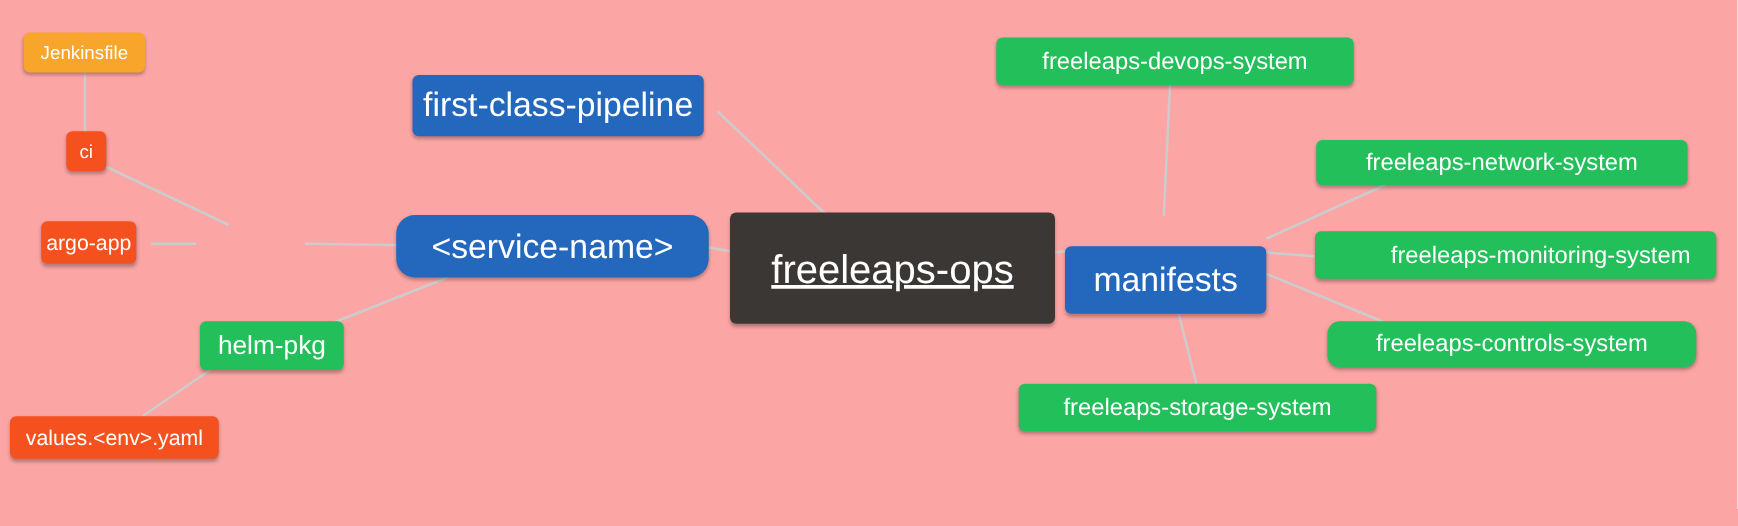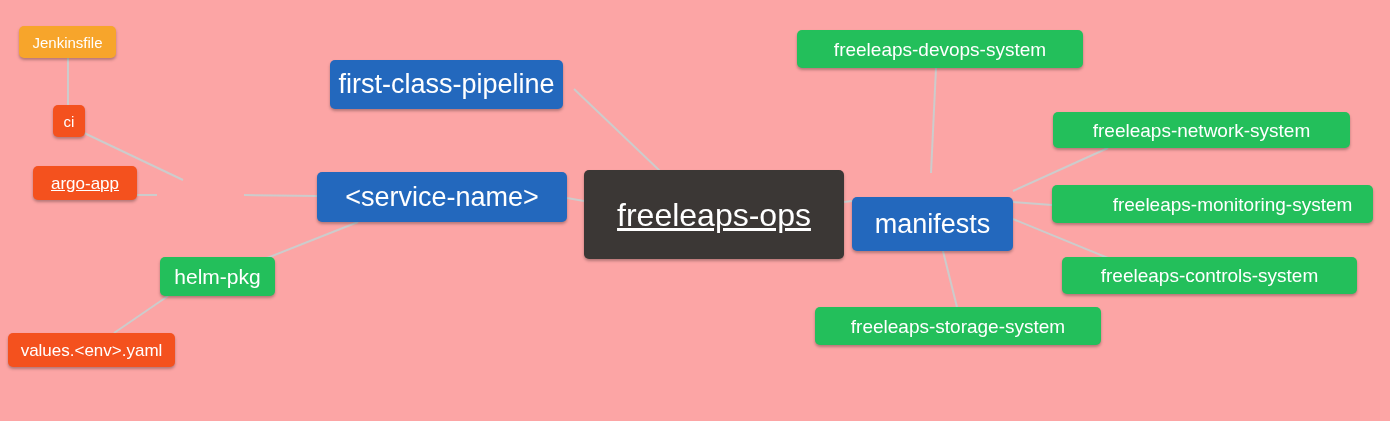--- a/index.html
+++ b/index.html
@@ -61,26 +61,26 @@
       <line x1="844" y1="202" x2="852" y2="201" stroke="#cccccc" stroke-width="2"></line>
       <line x1="931" y1="173" x2="936" y2="68" stroke="#cccccc" stroke-width="2"></line>
       <line x1="1013" y1="191" x2="1108" y2="148" stroke="#cccccc" stroke-width="2"></line>
       <line x1="1013" y1="202" x2="1052" y2="205" stroke="#cccccc" stroke-width="2"></line>
       <line x1="1013" y1="219" x2="1108" y2="258" stroke="#cccccc" stroke-width="2"></line>
       <line x1="937" y1="227" x2="957" y2="307" stroke="#cccccc" stroke-width="2"></line>
     </svg>
   <div id="nodes-layer">
       <div class="node" style="left: 19px; top: 26px; width: 97px; height: 32px; background: rgb(247, 165, 43); font-size: 15px;">Jenkinsfile</div>
       <div class="node" style="left: 53px; top: 105px; width: 32px; height: 32px; background: rgb(244, 81, 30); font-size: 15px;">ci</div>
-      <div class="node" style="left: 33px; top: 166px; width: 104px; height: 34px; background: rgb(244, 81, 30); font-size: 17px; text-decoration: underline;">argo-app</div>
+      <div class="node" style="left: 33px; top: 177px; width: 76px; height: 34px; background: rgb(244, 81, 30); font-size: 17px;">argo-app</div>
       <div class="node" style="left: 148px; top: 257px; width: 115px; height: 39px; background: rgb(35, 191, 91); font-size: 21px; margin-left: 12px;">helm-pkg</div>
       <div class="node" style="left: 8px; top: 333px; width: 167px; height: 34px; background: rgb(244, 81, 30); font-size: 17px;">values.&lt;env&gt;.yaml</div>
       <div class="node" style="left: 330px; top: 40px; width: 233px; height: 49px; background: rgb(35, 104, 189); font-size: 27px; margin-top: 20px;">first-class-pipeline</div>
-      <div class="node" style="left: 317px; top: 172px; width: 250px; height: 50px; background: rgb(35, 104, 189); font-size: 27px;">&lt;service-name&gt;</div>
+      <div class="node" style="left: 317px; top: 172px; width: 250px; height: 50px; background: rgb(35, 104, 189); font-size: 27px; border-radius: 15px;">&lt;service-name&gt;</div>
       <div class="node" style="left: 584px; top: 170px; width: 260px; height: 89px; background: rgb(59, 55, 53); font-size: 32px; text-decoration: underline;">freeleaps-ops</div>
       <div class="node" style="left: 852px; top: 173px; width: 161px; height: 54px; background: rgb(35, 104, 189); font-size: 27px; margin-top: 24px;">manifests</div>
       <div class="node" style="left: 797px; top: 30px; width: 286px; height: 38px; background: rgb(35, 191, 91); font-size: 19px;">freeleaps-devops-system</div>
       <div class="node" style="left: 1053px; top: 112px; width: 297px; height: 36px; background: rgb(35, 191, 91); font-size: 19px;">freeleaps-network-system</div>
       <div class="node" style="left: 1052px; top: 185px; width: 321px; height: 38px; background: rgb(35, 191, 91); font-size: 19px; padding-left: 40px;">freeleaps-monitoring-system</div>
-      <div class="node" style="left: 1062px; top: 257px; width: 295px; height: 37px; background: rgb(35, 191, 91); font-size: 19px;">freeleaps-controls-system</div>
+      <div class="node" style="left: 1062px; top: 257px; width: 295px; height: 37px; background: rgb(35, 191, 91); font-size: 19px; border-radius: 10px;">freeleaps-controls-system</div>
       <div class="node" style="left: 815px; top: 307px; width: 286px; height: 38px; background: rgb(35, 191, 91); font-size: 19px;">freeleaps-storage-system</div>
     </div>
 </div>
 
 </body></html>

